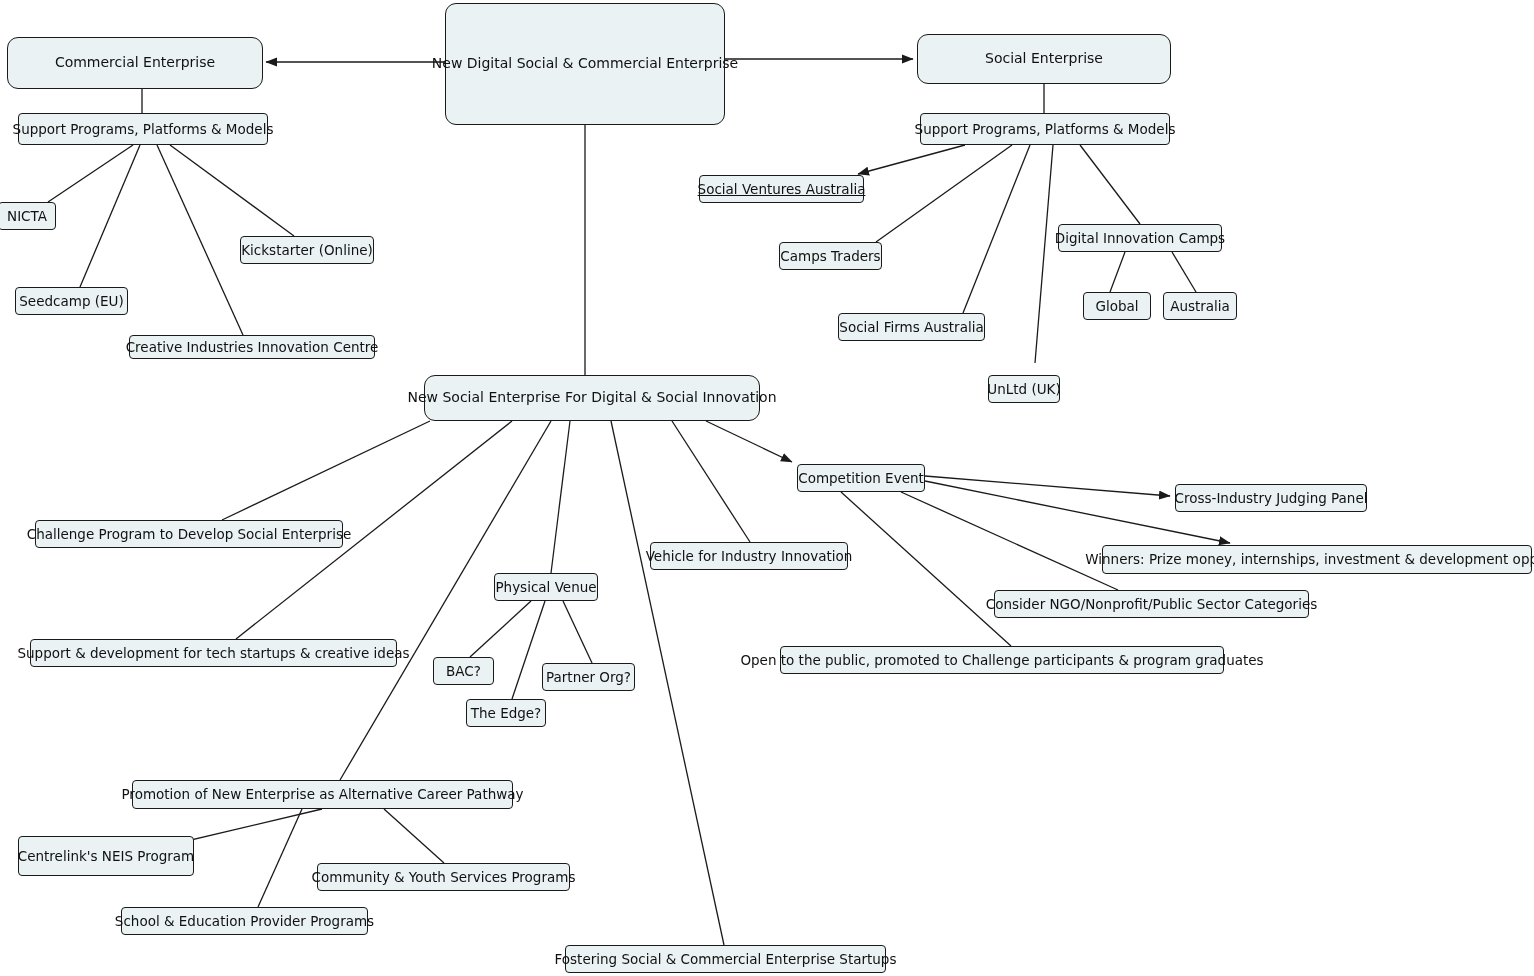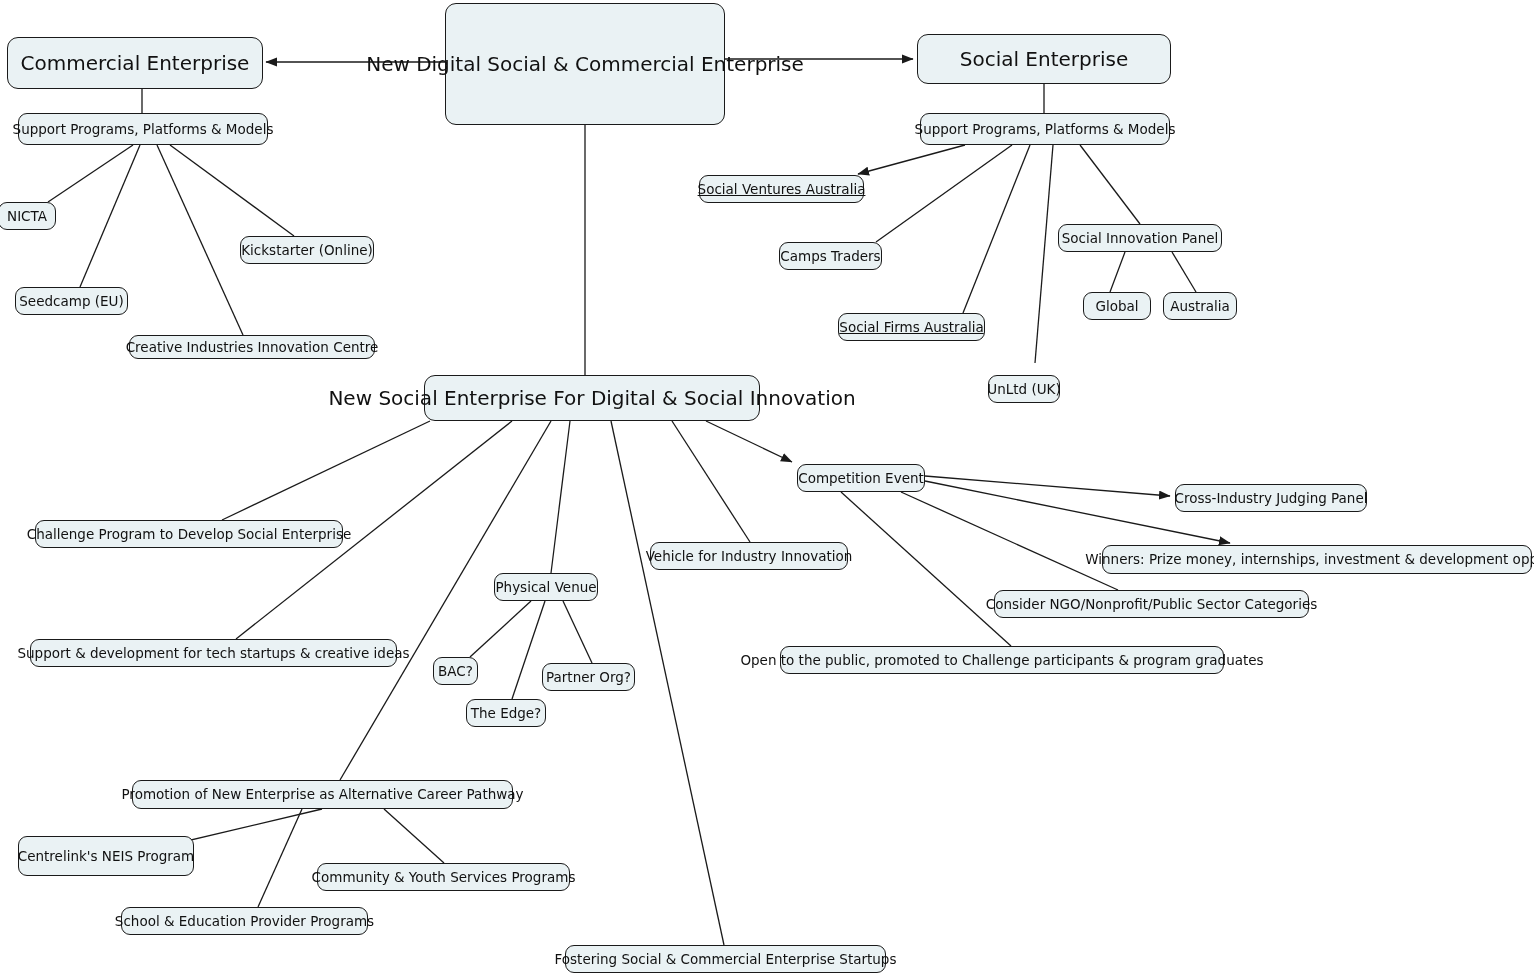--- a/index.html
+++ b/index.html
@@ -21,34 +21,34 @@
     top: 0;
     width: 1534px;
     height: 976px;
     pointer-events: none;
   }
   .node {
     position: absolute;
     box-sizing: border-box;
     background: #eaf2f4;
     border: 1.3px solid #1a1a1a;
-    border-radius: 9px;
+    border-radius: 4px;
     display: flex;
     align-items: center;
     justify-content: center;
     color: #111111;
     font-size: 13.5px;
     line-height: 1.1;
     white-space: nowrap;
     padding: 0 10px;
     z-index: 2;
   }
   .node.big {
     border-radius: 11px;
-    font-size: 20px;
+    font-size: 14px;
   }
 </style>
 </head>
 <body>
 
 <div id="canvas">
   <svg id="edge-layer" viewBox="0 0 1534 976" width="1534" height="976" xmlns="http://www.w3.org/2000/svg">
     <defs>
       <marker id="arrowhead" markerWidth="9" markerHeight="7" refX="8.5" refY="3.5" orient="auto" markerUnits="strokeWidth">
         <polygon points="0 0, 9 3.5, 0 7" fill="#1a1a1a"></polygon>
@@ -117,28 +117,28 @@
       </div>
       <div class="node" style="left: 920px; top: 113px; width: 250px; height: 32px; background: rgb(234, 242, 244); border-color: rgb(26, 26, 26);">
         <span>Support Programs, Platforms &amp; Models</span>
       </div>
       <div class="node" style="left: 699px; top: 175px; width: 165px; height: 28px; background: rgb(234, 242, 244); border-color: rgb(26, 26, 26); text-decoration: underline;">
         <span>Social Ventures Australia</span>
       </div>
       <div class="node" style="left: 779px; top: 242px; width: 103px; height: 28px; background: rgb(234, 242, 244); border-color: rgb(26, 26, 26);">
         <span>Camps Traders</span>
       </div>
-      <div class="node" style="left: 838px; top: 313px; width: 147px; height: 28px; background: rgb(234, 242, 244); border-color: rgb(26, 26, 26); text-decoration: underline;">
+      <div class="node" style="left: 838px; top: 313px; width: 147px; height: 28px; background: rgb(234, 242, 244); border-color: rgb(26, 26, 26);">
         <span>Social Firms Australia</span>
       </div>
       <div class="node" style="left: 988px; top: 363px; width: 72px; height: 28px; background: rgb(234, 242, 244); border-color: rgb(26, 26, 26); margin-top: 12px;">
         <span>UnLtd (UK)</span>
       </div>
       <div class="node" style="left: 1058px; top: 224px; width: 164px; height: 28px; background: rgb(234, 242, 244); border-color: rgb(26, 26, 26);">
-        <span>Social Innovation Panel</span>
+        <span>Digital Innovation Camps</span>
       </div>
       <div class="node" style="left: 1083px; top: 292px; width: 68px; height: 28px; background: rgb(234, 242, 244); border-color: rgb(26, 26, 26);">
         <span>Global</span>
       </div>
       <div class="node" style="left: 1163px; top: 292px; width: 74px; height: 28px; background: rgb(234, 242, 244); border-color: rgb(26, 26, 26);">
         <span>Australia</span>
       </div>
       <div class="node big" style="left: 416px; top: 375px; width: 336px; height: 46px; background: rgb(234, 242, 244); border-color: rgb(26, 26, 26); margin-left: 8px;">
         <span>New Social Enterprise For Digital &amp; Social Innovation</span>
       </div>
@@ -156,21 +156,21 @@
       </div>
       <div class="node" style="left: 121px; top: 907px; width: 247px; height: 28px; background: rgb(234, 242, 244); border-color: rgb(26, 26, 26);">
         <span>School &amp; Education Provider Programs</span>
       </div>
       <div class="node" style="left: 317px; top: 863px; width: 253px; height: 28px; background: rgb(234, 242, 244); border-color: rgb(26, 26, 26);">
         <span>Community &amp; Youth Services Programs</span>
       </div>
       <div class="node" style="left: 494px; top: 573px; width: 104px; height: 28px; background: rgb(234, 242, 244); border-color: rgb(26, 26, 26);">
         <span>Physical Venue</span>
       </div>
-      <div class="node" style="left: 433px; top: 657px; width: 45px; height: 28px; background: rgb(234, 242, 244); border-color: rgb(26, 26, 26);">
+      <div class="node" style="left: 433px; top: 657px; width: 61px; height: 28px; background: rgb(234, 242, 244); border-color: rgb(26, 26, 26);">
         <span>BAC?</span>
       </div>
       <div class="node" style="left: 466px; top: 699px; width: 80px; height: 28px; background: rgb(234, 242, 244); border-color: rgb(26, 26, 26);">
         <span>The Edge?</span>
       </div>
       <div class="node" style="left: 542px; top: 663px; width: 93px; height: 28px; background: rgb(234, 242, 244); border-color: rgb(26, 26, 26);">
         <span>Partner Org?</span>
       </div>
       <div class="node" style="left: 565px; top: 945px; width: 321px; height: 28px; background: rgb(234, 242, 244); border-color: rgb(26, 26, 26);">
         <span>Fostering Social &amp; Commercial Enterprise Startups</span>

